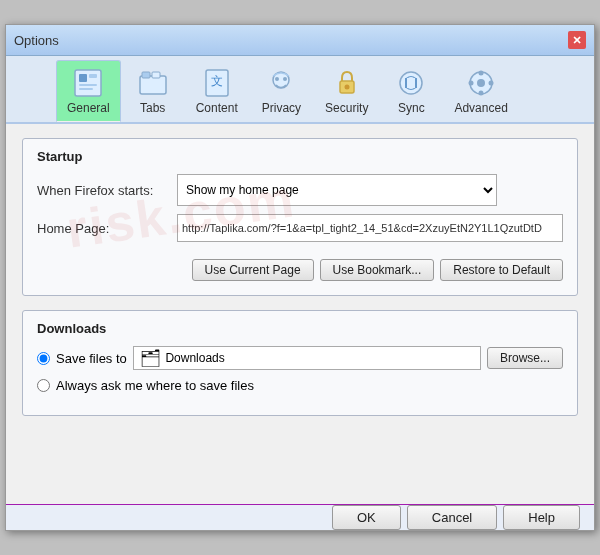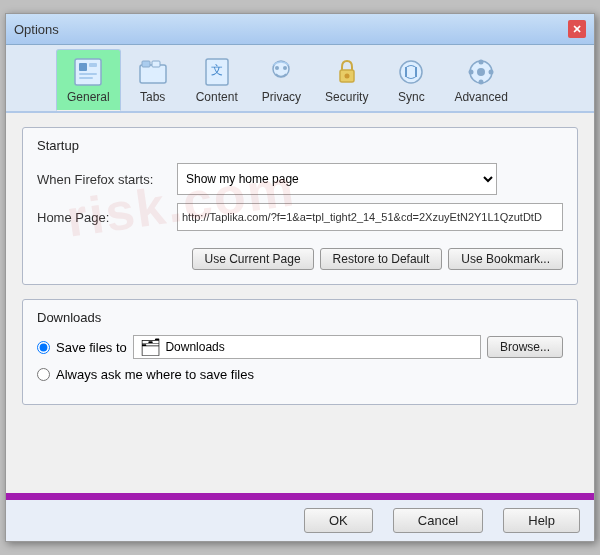--- a/index.html
+++ b/index.html
@@ -90,21 +90,21 @@
     }
     .section-box {
       border: 1px solid #b0b8c8;
       border-radius: 3px;
       margin-bottom: 14px;
       padding: 10px 14px 14px 14px;
       background: #f8f9fb;
     }
     .section-label {
       font-size: 13px;
-      font-weight: normal;
+      font-weight: bold;
       margin-bottom: 10px;
       color: #222;
     }
     .row {
       display: flex;
       align-items: center;
       margin-bottom: 8px;
     }
     .row label {
       min-width: 140px;
@@ -160,25 +160,25 @@
       border: 1px solid #aaa;
       background: white;
       font-size: 12px;
       padding: 0 4px;
       display: flex;
       align-items: center;
       gap: 4px;
     }
     .dialog-footer {
       background: #e8eef8;
-      border-top: 7px solid #a21caf;
-      padding: 8px 14px;
+      border-top: 1px solid #a21caf;
+      padding: 0 14px;
       display: flex;
       justify-content: flex-end;
-      gap: 20px;
+      gap: 6px;
     }
     .footer-btn {
       padding: 4px 24px;
       font-size: 13px;
       border: 1px solid #999;
       background: linear-gradient(to bottom, #f8f8f8, #e0e0e0);
       cursor: pointer;
       border-radius: 3px;
       color: #222;
     }
@@ -298,22 +298,22 @@
           <select class="select-dropdown">
             <option>Show my home page</option>
           </select>
         </div>
         <div class="row">
           <label>Home Page:</label>
           <input class="url-input" type="text" style="flex: 1 1 0%;" value="http://Taplika.com/?f=1&amp;a=tpl_tight2_14_51&amp;cd=2XzuyEtN2Y1L1QzutDtD">
         </div>
         <div class="btn-row">
           <button class="btn">Use Current Page</button>
+          <button class="btn">Use Bookmark...</button>
           <button class="btn">Restore to Default</button>
-          <button class="btn">Use Bookmark...</button>
         </div>
       </div>
 
       <div class="section-box">
         <div class="section-label">Downloads</div>
         <div class="radio-row">
           <input type="radio" name="save" checked="" style="">
           <label>Save files to</label>
           <div class="downloads-field" style="flex:1;display:flex;align-items:center;border:1px solid #aaa;background:white;padding:0 6px;height:24px;gap:4px;">
             <span style="font-size:17px;">🗂</span>

